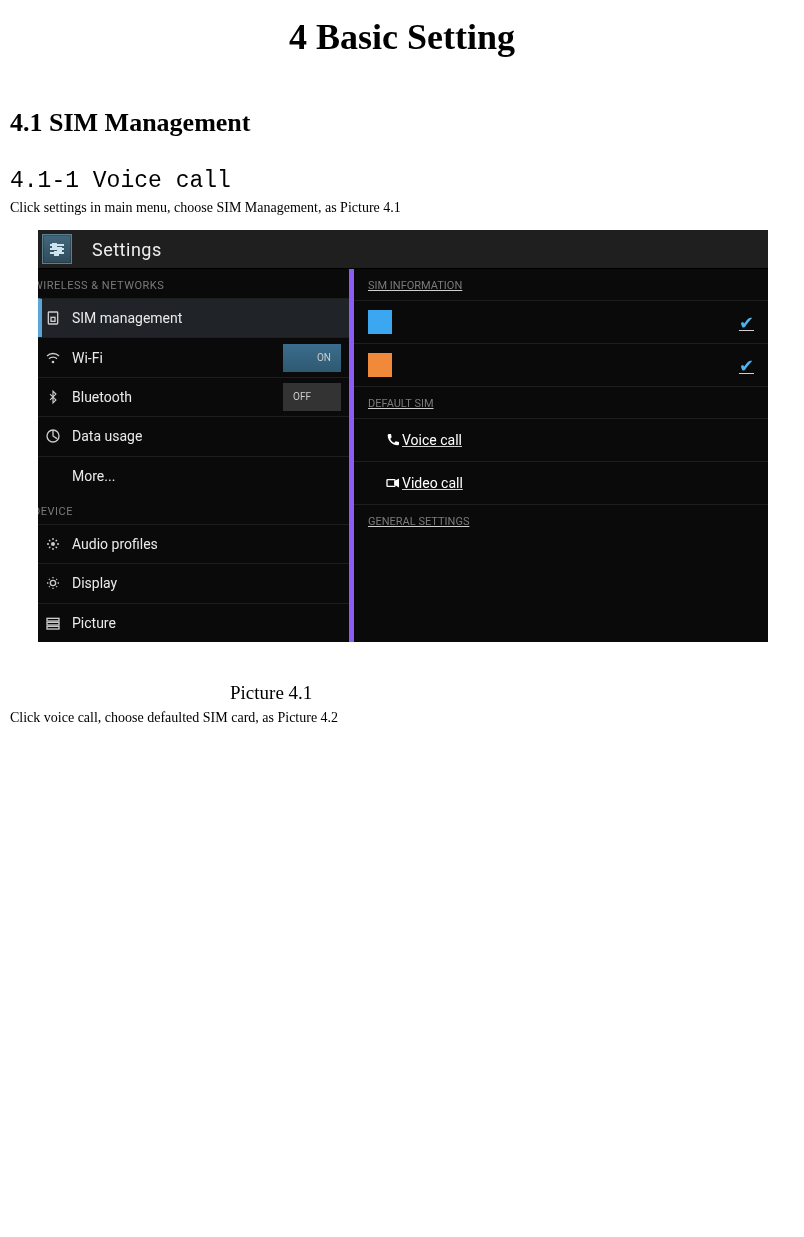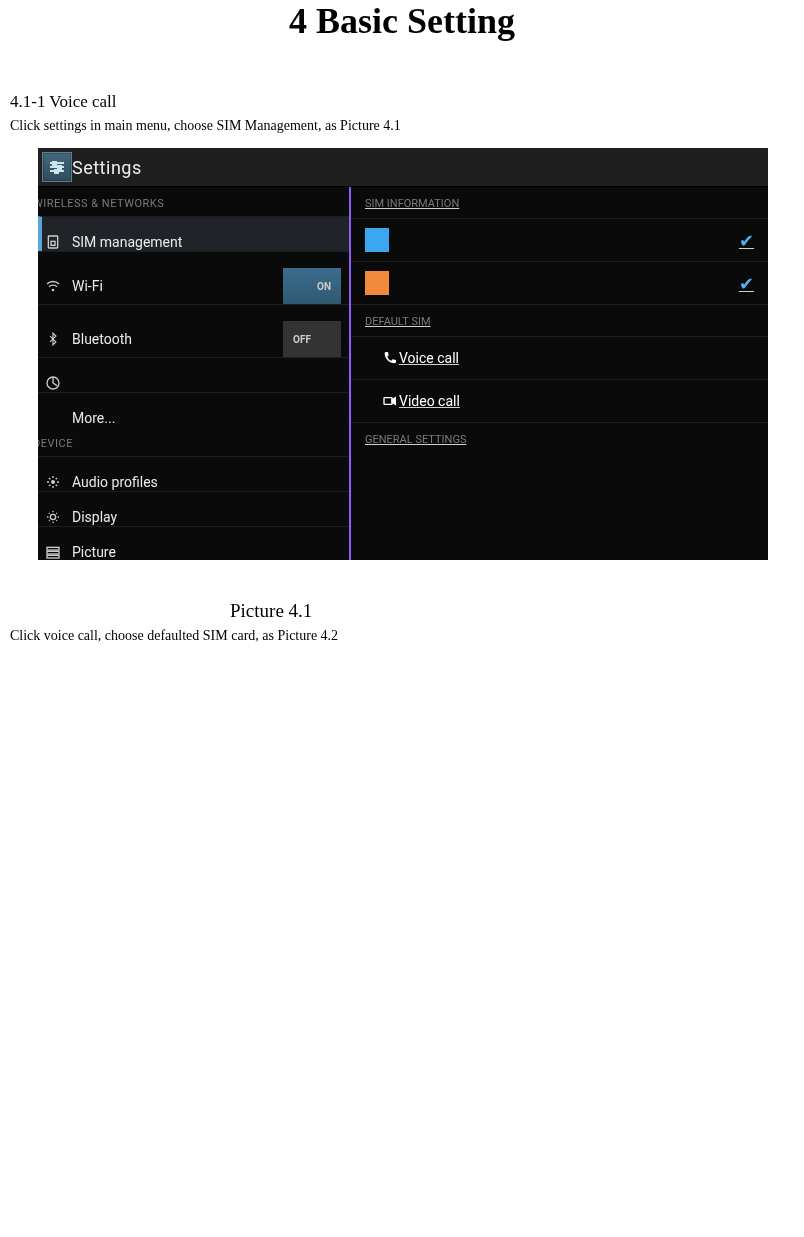--- a/index.html
+++ b/index.html
@@ -5,35 +5,37 @@
     body {
       font-family: 'Times New Roman', serif;
       margin: 0;
       padding: 0;
       background: #fff;
       color: #000;
       width: 804px;
     }
     .page {
       padding: 0 10px;
+      margin-top: 16px;
     }
     .chapter-title {
       text-align: center;
       font-size: 36px;
       font-weight: bold;
       margin: 0 0 50px 0;
     }
     .section-title {
       font-size: 26px;
       font-weight: bold;
       margin: 0 0 30px 0;
     }
     .subsection {
-      font-size: 17px;
+      font-size: 23px;
       margin: 0 0 6px 0;
+      font-family: Liberation Mono, monospace;
     }
     .body-text {
       font-size: 14px;
       margin: 0 0 14px 0;
     }
     .screenshot {
       margin: 0 0 40px 28px;
       width: 730px;
       height: 412px;
       background: #0a0a0a;
@@ -43,21 +45,21 @@
       overflow: hidden;
       position: relative;
       display: flex;
       flex-direction: column;
     }
     .header-bar {
       height: 38px;
       background: #1f1f1f;
       display: flex;
       align-items: center;
-      gap: 0;
+      gap: 20px;
       padding-left: 4px;
       border-bottom: 1px solid #000;
     }
     .header-icon {
       width: 28px;
       height: 28px;
       background: linear-gradient(#43687c, #2f4b5a);
       border: 1px solid #5b7e90;
       display: flex;
       align-items: center;
@@ -90,35 +92,35 @@
     .content-area {
       flex: 1;
       display: flex;
       min-height: 0;
     }
     .left-panel {
       width: 311px;
       background: #0a0a0a;
       display: flex;
       flex-direction: column;
-      border-right: 2px solid #8b5cf6;
+      border-right: 5px solid #8b5cf6;
     }
     .left-header {
       color: #7a7a7a;
       font-size: 11px;
       letter-spacing: 0.5px;
       padding: 10px 0 6px 0;
       margin-left: -5px;
     }
     .left-item {
       display: flex;
       align-items: center;
       height: 40px;
       border-top: 1px solid #1e1e1e;
-      padding: 16px 8px 0 6px;
+      padding: 0 8px 0 6px;
       gap: 10px;
     }
     .left-item.selected {
       background: #202428;
       border-left: 4px solid #5aa6d8;
       padding-left: 2px;
     }
     .left-item .item-text {
       flex: 1;
       color: #eaeaea;
@@ -128,29 +130,28 @@
       width: 18px;
       height: 18px;
       display: flex;
       align-items: center;
       justify-content: center;
       color: #ccc;
       flex-shrink: 0;
     }
     .toggle {
       width: 58px;
-      height: 36px;
+      height: 28px;
       background: #333;
       display: flex;
       font-size: 10px;
       color: #ccc;
       align-items: center;
       justify-content: center;
       position: relative;
-      font-weight: bold;
     }
     .toggle.on {
       background: linear-gradient(#3c6d8d, #2e5971);
       justify-content: flex-end;
       padding-right: 10px;
       box-sizing: border-box;
     }
     .toggle.off {
       justify-content: flex-start;
       padding-left: 10px;
@@ -230,20 +231,21 @@
       position: relative;
       min-height: 1237px;
     }
   </style>
 </head>
 <body>
 
 <div class="doc-wrap">
 <div class="page">
   <h1 class="chapter-title">4 Basic Setting</h1>
+  <h2 class="section-title">4.1 SIM Management</h2>
   <p class="subsection">4.1-1 Voice call</p>
   <p class="body-text">Click settings in main menu, choose SIM Management, as Picture 4.1</p>
 
   <div class="screenshot">
     <div class="header-bar">
       <div class="header-icon">
         <div class="slider-stack">
           <div class="slider-line">
                 <div class="slider-dot" style="left:2px"></div>
               </div>
@@ -294,20 +296,21 @@
           <div class="toggle off">OFF</div>
         </div>
 
         <div class="left-item">
           <span class="icon-box">
             <svg width="16" height="16" viewBox="0 0 24 24" fill="none" stroke="#ccc" stroke-width="2">
                   <circle cx="12" cy="12" r="9"></circle>
                   <path d="M12 3v9l6 4"></path>
                 </svg>
           </span>
+          <span class="item-text">Data usage</span>
         </div>
 
         <div class="left-item">
           <span class="icon-box"></span>
           <span class="item-text">More...</span>
         </div>
 
         <div class="left-header">DEVICE</div>
 
         <div class="left-item">

